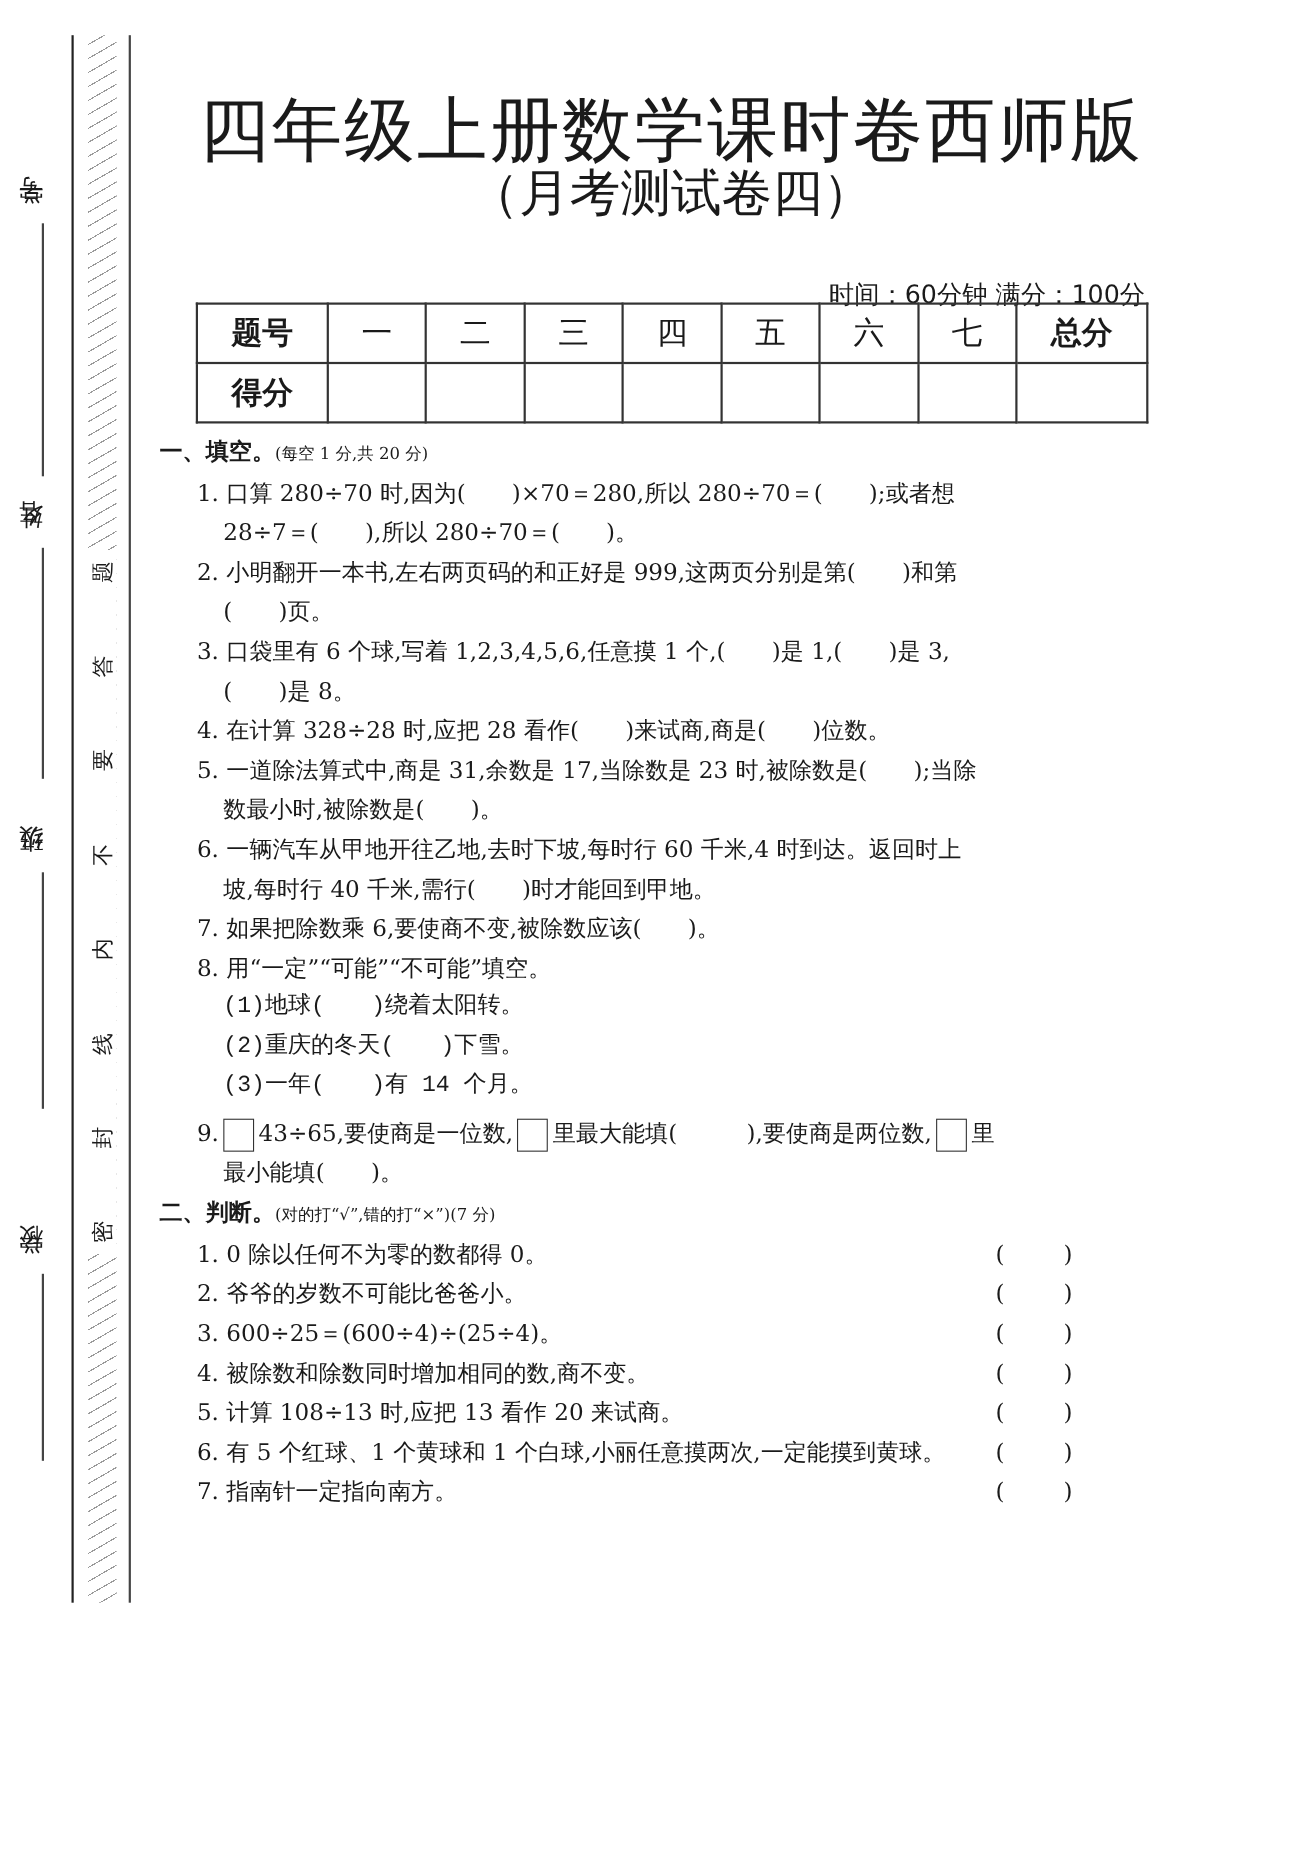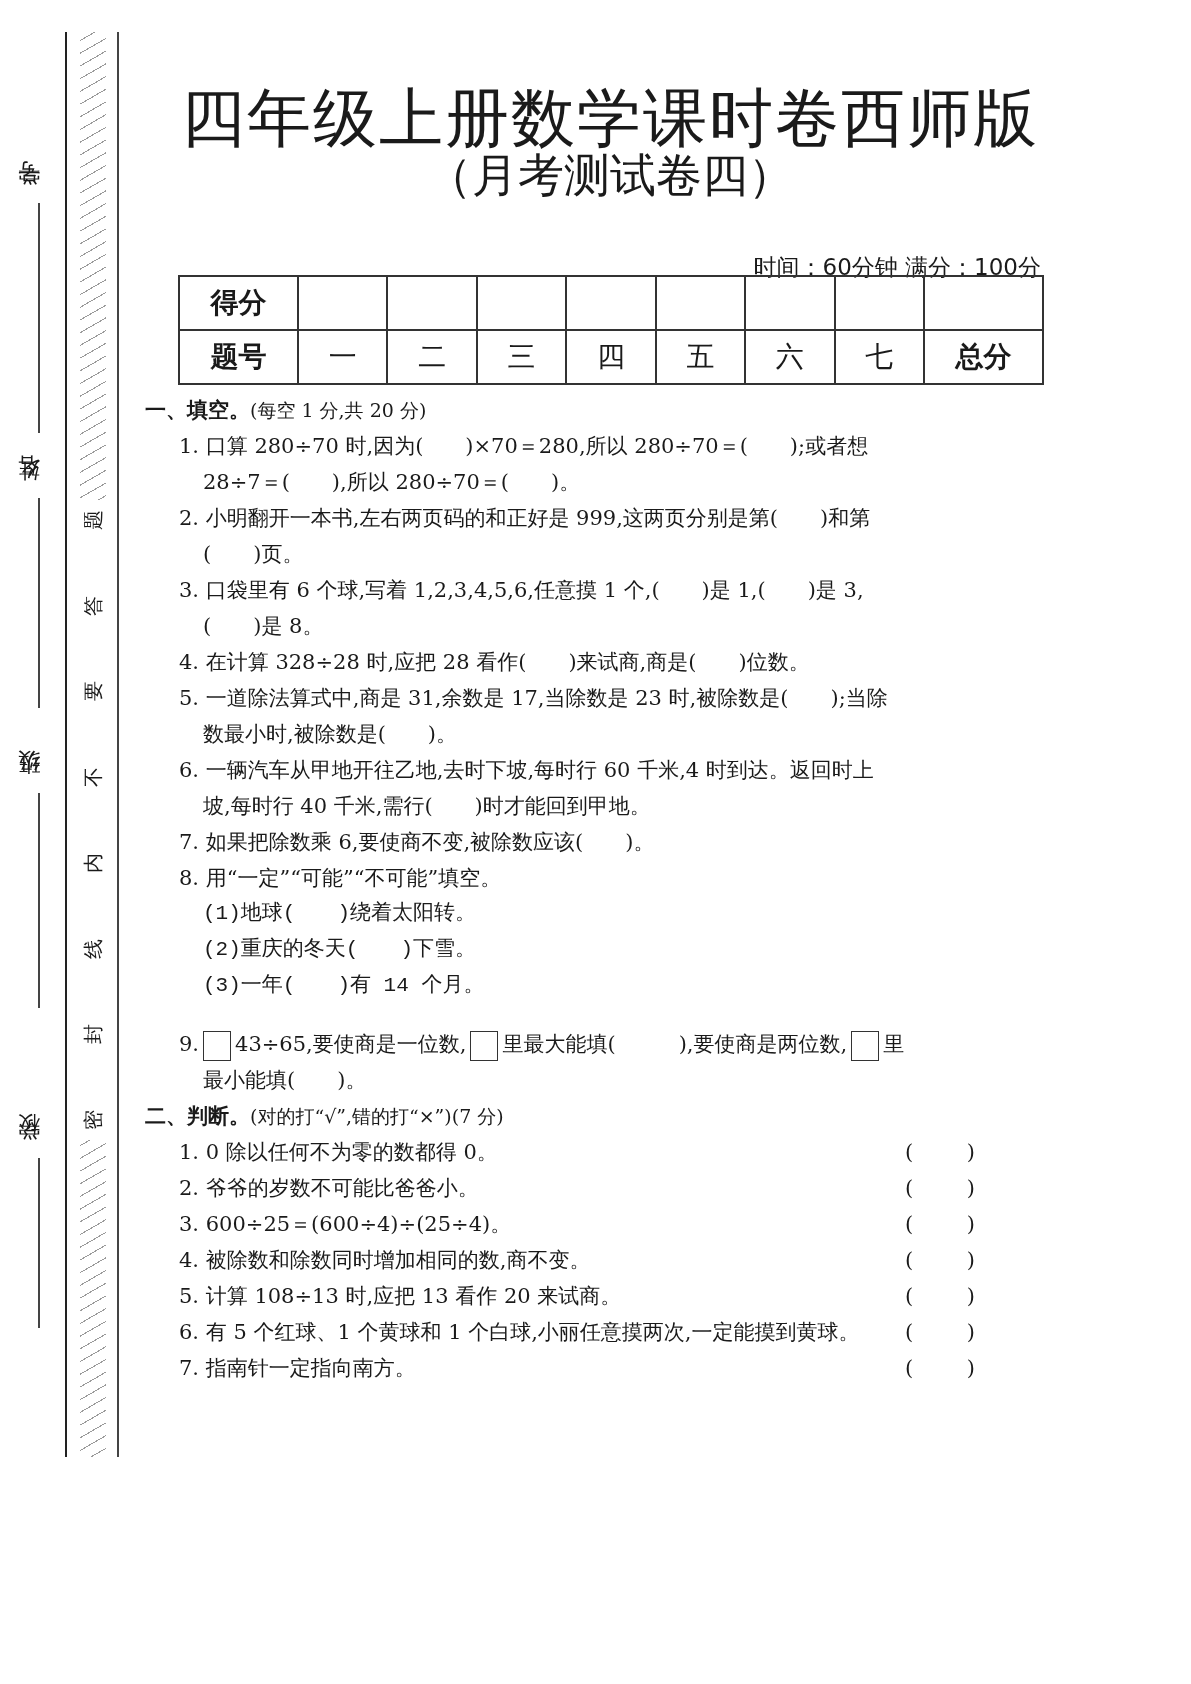--- a/index.html
+++ b/index.html
@@ -23,21 +23,21 @@
   .subtitle { position: absolute; left: 160px; width: 900px; top: 145px; text-align: center;
               font-family: "DejaVu Sans", "Liberation Sans", sans-serif; font-size: 46px; }
   .meta { position: absolute; right: 150px; top: 252px; font-family: "DejaVu Sans", "Liberation Sans", sans-serif; font-size: 23px; }
 
   table.score { position: absolute; left: 178px; top: 275px; width: 866px; border-collapse: collapse; }
   table.score td { border: 2px solid #333; height: 50px; text-align: center; font-size: 28px; }
   table.score td.head { font-weight: bold; width: 115px; font-family: "DejaVu Sans", "Liberation Sans", sans-serif; }
 
   .content { position: absolute; left: 145px; top: 392px; width: 830px; font-size: 21px; line-height: 36px; }
   .sec-title { font-weight: bold; font-family: "DejaVu Sans", "Liberation Sans", sans-serif; font-size: 21px; margin-top: 27px; }
-  .sec-note { font-weight: normal; font-family: "DejaVu Serif", serif; font-size: 19px; }
+  .sec-note { font-weight: normal; font-family: "DejaVu Serif", serif; font-size: 15px; }
   .q { padding-left: 34px; }
   .q .cont { padding-left: 24px; display: block; }
   .sub { padding-left: 58px; font-family: Liberation Mono, monospace; }
   .judge { padding-left: 34px; display: flex; justify-content: space-between; text-align: center; }
   .judge .paren { width: 70px; display: flex; justify-content: space-between; }
   .box { display: inline-block; width: 26px; height: 28px; border: 1.5px solid #333; vertical-align: middle; margin: 0 4px; }
 </style>
 </head>
 <body>
 
@@ -74,61 +74,61 @@
   </div>
 </div>
 
 <div class="title">四年级上册数学课时卷西师版</div>
 <div class="subtitle">（月考测试卷四）</div>
 <div class="meta">时间：60分钟  满分：100分</div>
 
 <table class="score">
   <tbody>
       <tr>
+    <td class="head">题号</td>
+    <td>一</td>
+    <td>二</td>
+    <td>三</td>
+    <td>四</td>
+    <td>五</td>
+    <td>六</td>
+    <td>七</td>
+    <td class="head">总分</td>
+  </tr>
+  <tr>
     <td class="head">得分</td>
     <td></td>
     <td></td>
     <td></td>
     <td></td>
     <td></td>
     <td></td>
     <td></td>
     <td></td>
-  </tr>
-  <tr>
-    <td class="head">题号</td>
-    <td>一</td>
-    <td>二</td>
-    <td>三</td>
-    <td>四</td>
-    <td>五</td>
-    <td>六</td>
-    <td>七</td>
-    <td class="head">总分</td>
   </tr>
 </tbody>
   </table>
 
 <div class="content">
   <div>
     <span class="sec-title">一、填空。</span><span class="sec-note">(每空 1 分,共 20 分)</span>
   </div>
 
   <div class="q"><span>1. 口算 280÷70 时,因为(　　)×70＝280,所以 280÷70＝(　　);或者想</span><span class="cont">28÷7＝(　　),所以 280÷70＝(　　)。</span></div>
   <div class="q"><span>2. 小明翻开一本书,左右两页码的和正好是 999,这两页分别是第(　　)和第</span><span class="cont">(　　)页。</span></div>
   <div class="q"><span>3. 口袋里有 6 个球,写着 1,2,3,4,5,6,任意摸 1 个,(　　)是 1,(　　)是 3,</span><span class="cont">(　　)是 8。</span></div>
   <div class="q"><span>4. 在计算 328÷28 时,应把 28 看作(　　)来试商,商是(　　)位数。</span></div>
   <div class="q"><span>5. 一道除法算式中,商是 31,余数是 17,当除数是 23 时,被除数是(　　);当除</span><span class="cont">数最小时,被除数是(　　)。</span></div>
   <div class="q"><span>6. 一辆汽车从甲地开往乙地,去时下坡,每时行 60 千米,4 时到达。返回时上</span><span class="cont">坡,每时行 40 千米,需行(　　)时才能回到甲地。</span></div>
   <div class="q"><span>7. 如果把除数乘 6,要使商不变,被除数应该(　　)。</span></div>
   <div class="q"><span>8. 用“一定”“可能”“不可能”填空。</span></div>
   <div class="sub">(1)地球(　　)绕着太阳转。</div>
   <div class="sub">(2)重庆的冬天(　　)下雪。</div>
   <div class="sub">(3)一年(　　)有 14 个月。</div>
-  <div class="q" style="margin-top:22px;">
+  <div class="q" style="margin-top:6px;">
     <span>9.</span><span class="box"></span><span>43÷65,要使商是一位数,</span><span class="box"></span><span>里最大能填(　　　),要使商是两位数,</span><span class="box"></span><span>里</span>
     <span class="cont">最小能填(　　)。</span>
   </div>
 
   <div>
     <span class="sec-title">二、判断。</span><span class="sec-note">(对的打“√”,错的打“×”)(7 分)</span>
   </div>
   <div class="judge">
       <span>1. 0 除以任何不为零的数都得 0。</span>
       <span class="paren">

